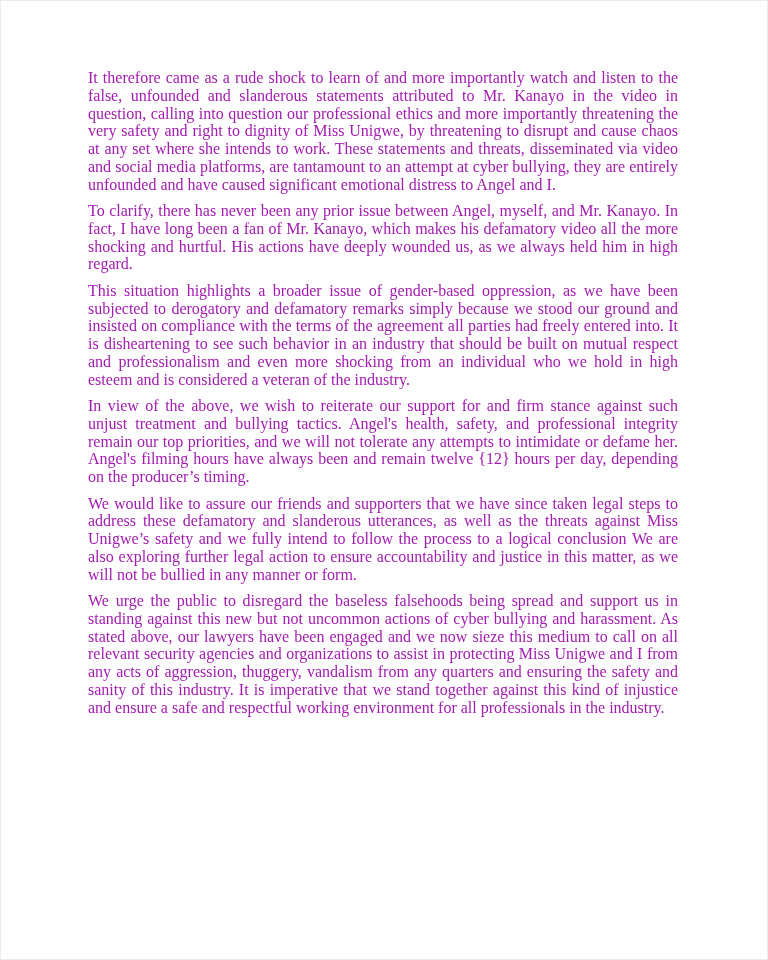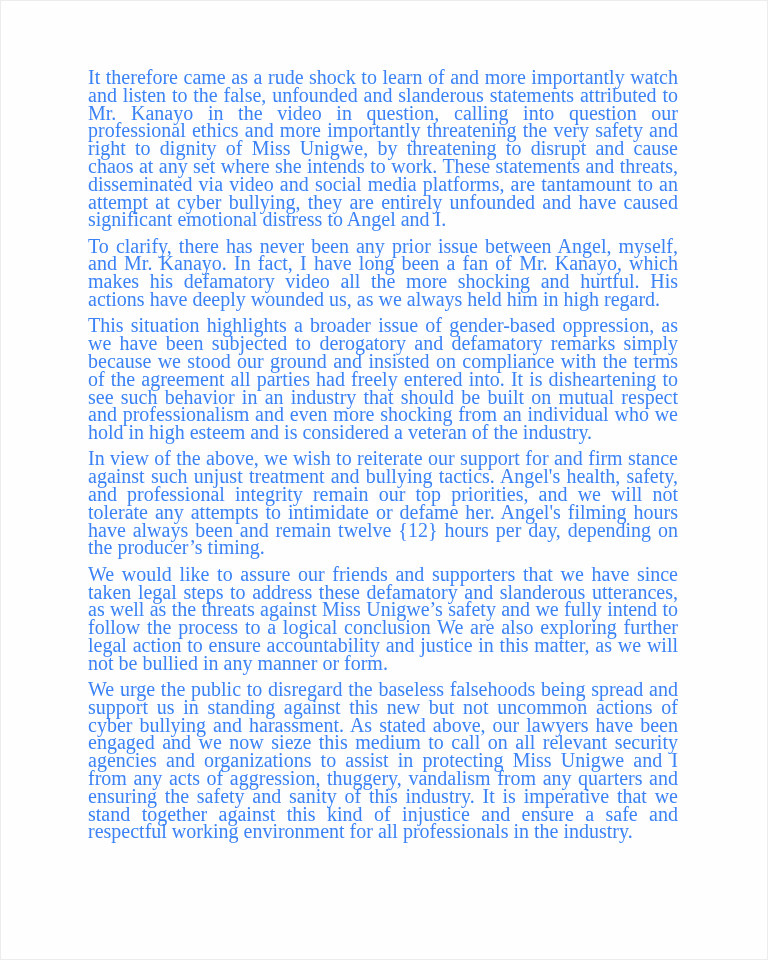--- a/index.html
+++ b/index.html
@@ -13,23 +13,23 @@
     height: 960px;
     margin: 0 auto;
     background: #fefefe;
     box-sizing: border-box;
     padding: 69px 90px 0 88px;
     box-shadow: inset 0 0 0 1px #ececec;
     overflow: hidden;
   }
   .doc-body {
     font-family: "Liberation Serif", "DejaVu Serif", serif;
-    font-size: 20px;
+    font-size: 16px;
     line-height: 17.8px;
-    color: #3b82f6;
+    color: #a21caf;
     text-align: justify;
     text-justify: inter-word;
   }
   .doc-body p {
     margin: 0 0 8.5px 0;
     text-rendering: optimizeLegibility;
   }
   .doc-body p:last-child {
     margin-bottom: 4px;
   }

